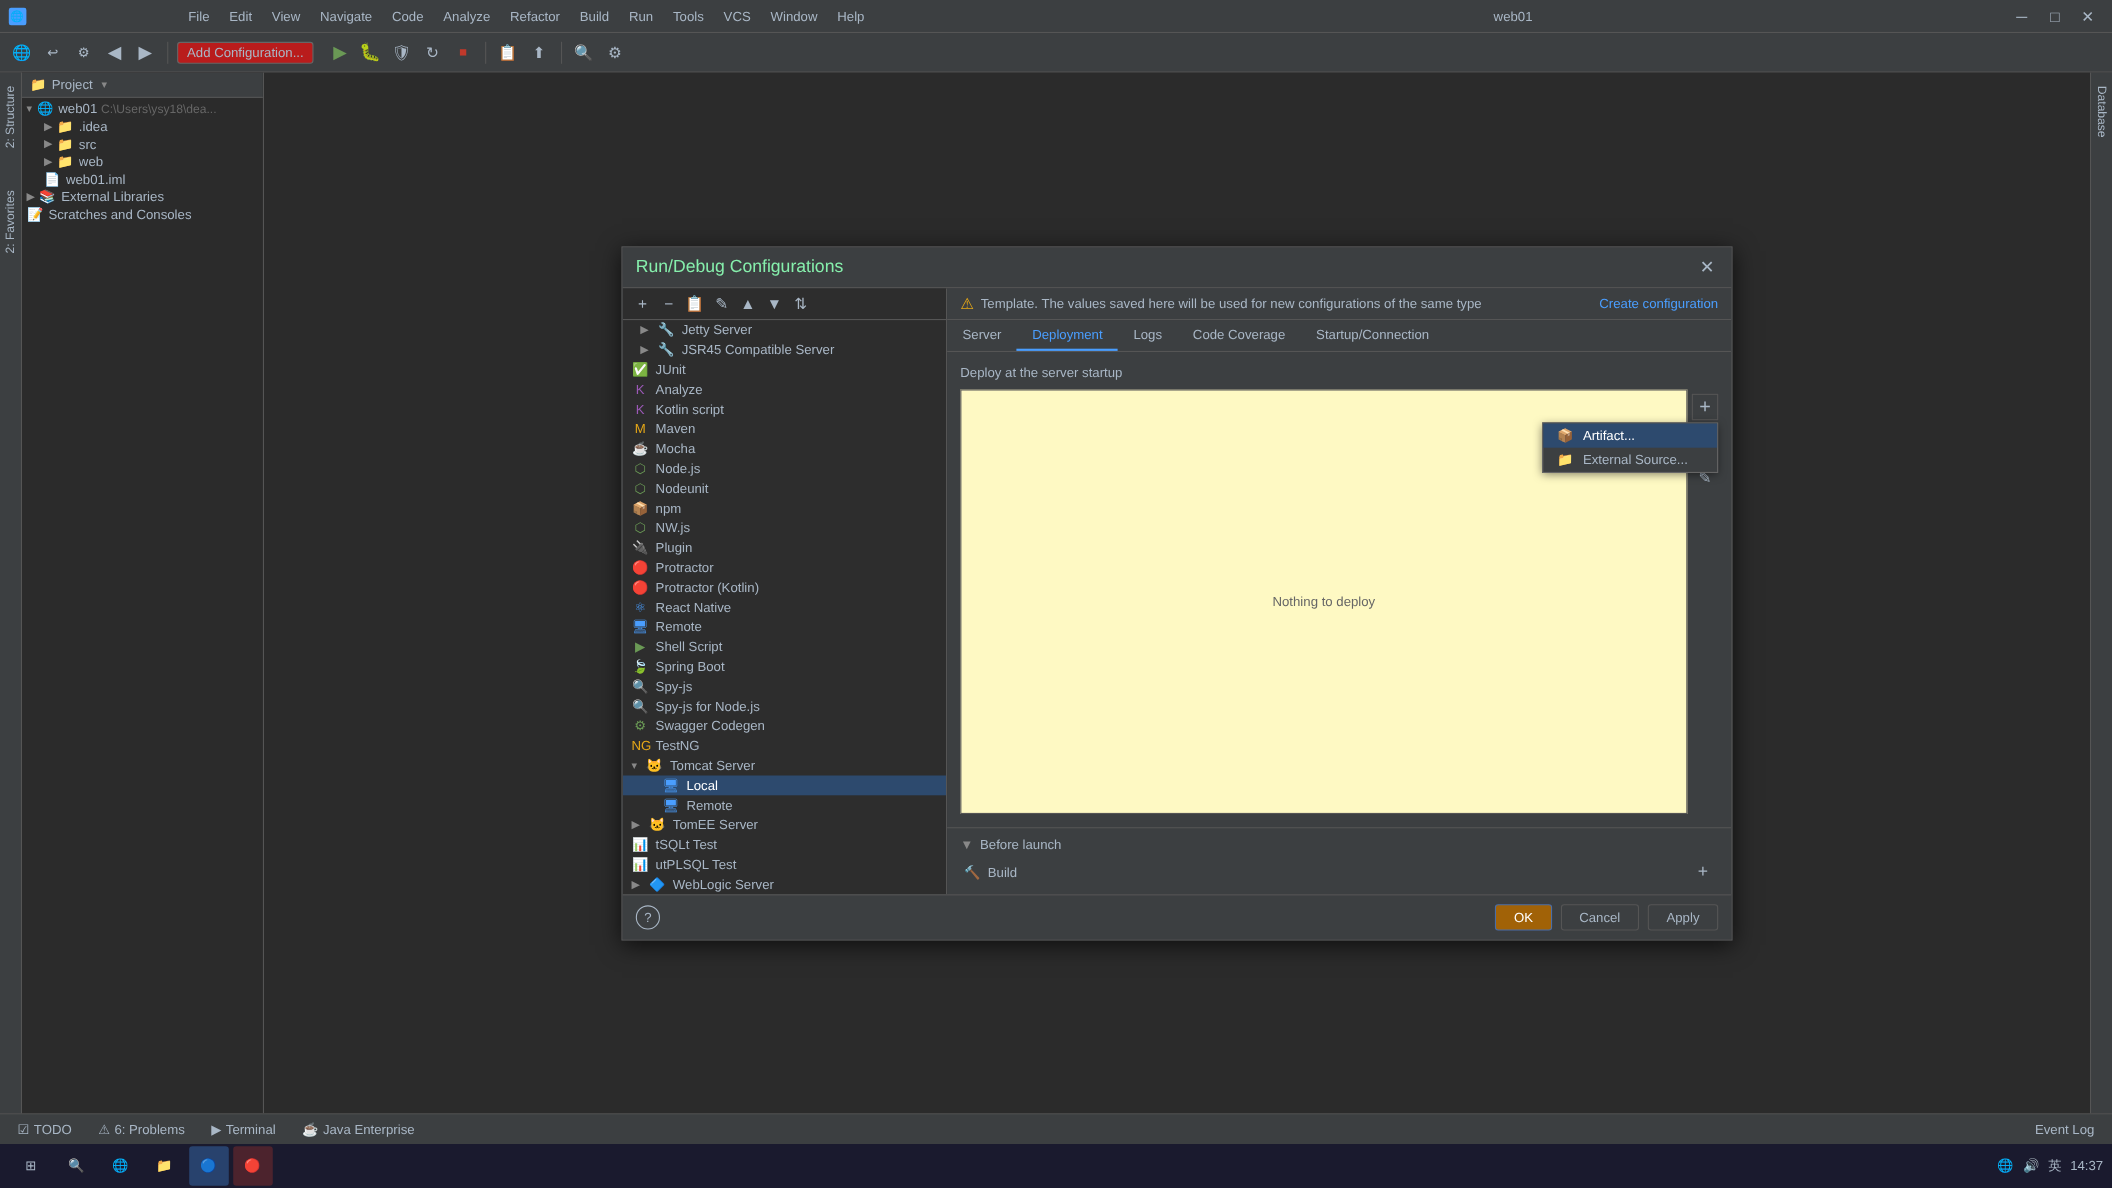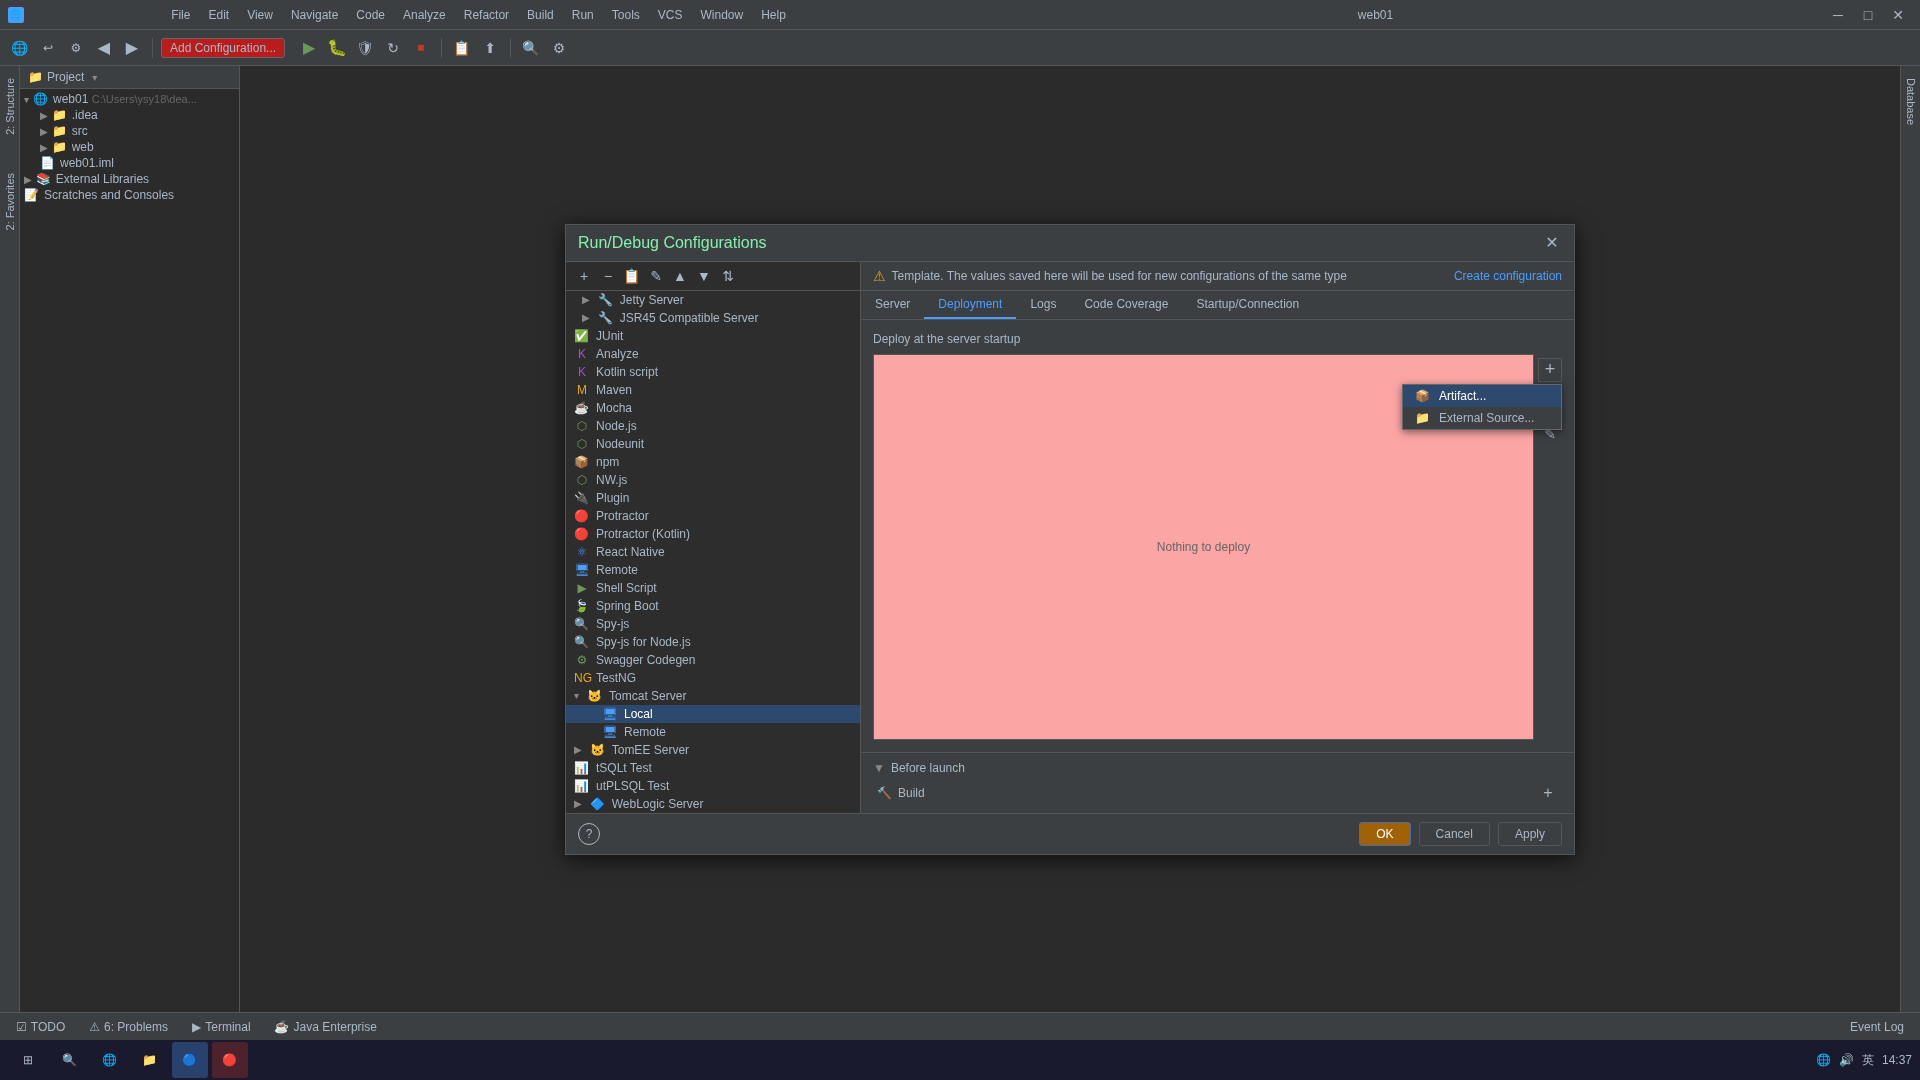--- a/index.html
+++ b/index.html
@@ -408,21 +408,21 @@
               <span class="config-tab">Server</span>
               <span class="config-tab active">Deployment</span>
               <span class="config-tab">Logs</span>
               <span class="config-tab">Code Coverage</span>
               <span class="config-tab">Startup/Connection</span>
             </div>
 
             <div id="config-content" style="display:flex; flex-direction:column; flex:1; padding:12px; overflow:auto;">
               <div class="deploy-label">Deploy at the server startup</div>
               <div id="deploy-area-container" style="display:flex; gap:4px; flex:1; min-height:320px; position:relative;">
-                <div id="deploy-list" style="flex:1; border:1px solid #555; background:#fca5a5; min-height:320px; position:relative;">
+                <div id="deploy-list" style="flex:1; border:1px solid #555; background:#fef9c3; min-height:320px; position:relative;">
                   <span id="deploy-empty" style="position:absolute; top:50%; left:50%; transform:translate(-50%,-50%); color:#666; font-size:12px;">Nothing to deploy</span>
                 </div>
                 <div id="deploy-controls" style="display:flex; flex-direction:column; gap:4px; padding:4px 0; align-items:center;">
                   <div class="deploy-add-container" style="position:relative;">
                     <div id="deploy-add-btn" style="width:24px; height:24px; display:flex; align-items:center; justify-content:center; cursor:pointer; color:#a9b7c6; font-size:18px; background:#3c3f41; border:1px solid #555;">+</div>
 
                     <div id="artifact-dropdown" style="position:absolute; top:26px; right:0; background:#3c3f41; border:1px solid #666; box-shadow:0 2px 8px rgba(0,0,0,0.5); z-index:200; min-width:160px;">
                       <div class="dropdown-item highlighted">
                         <span class="icon">📦</span>
                         <span>Artifact...</span>

